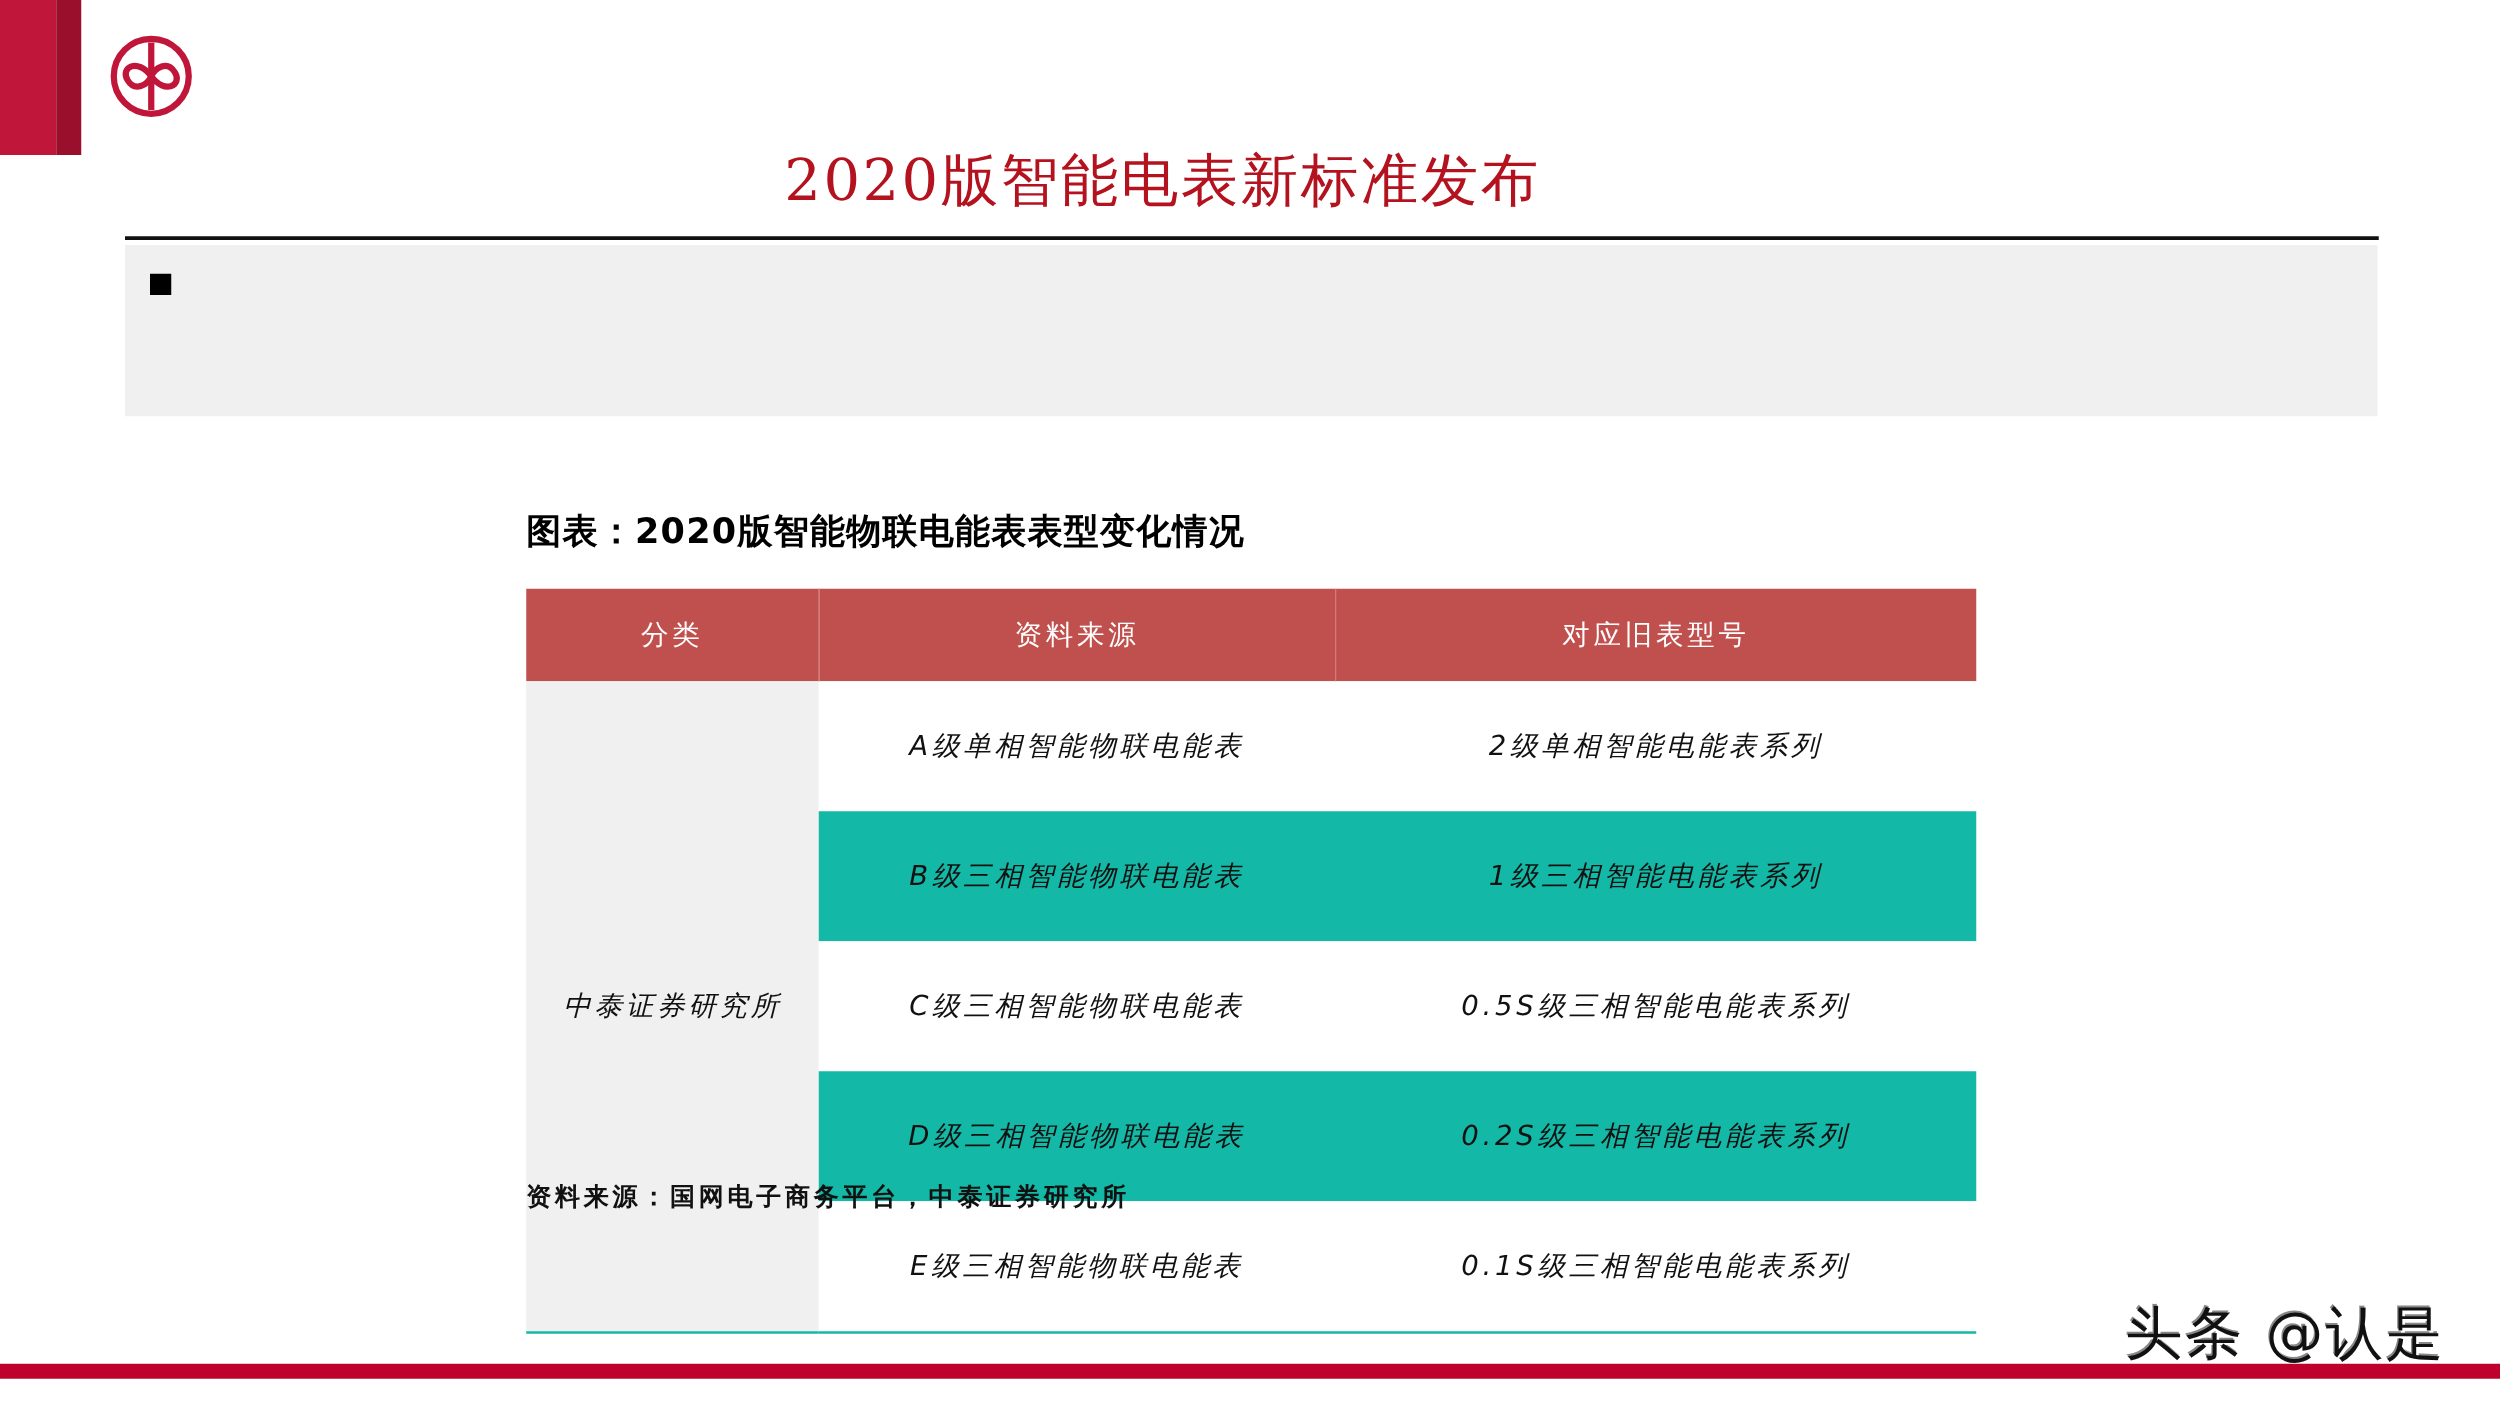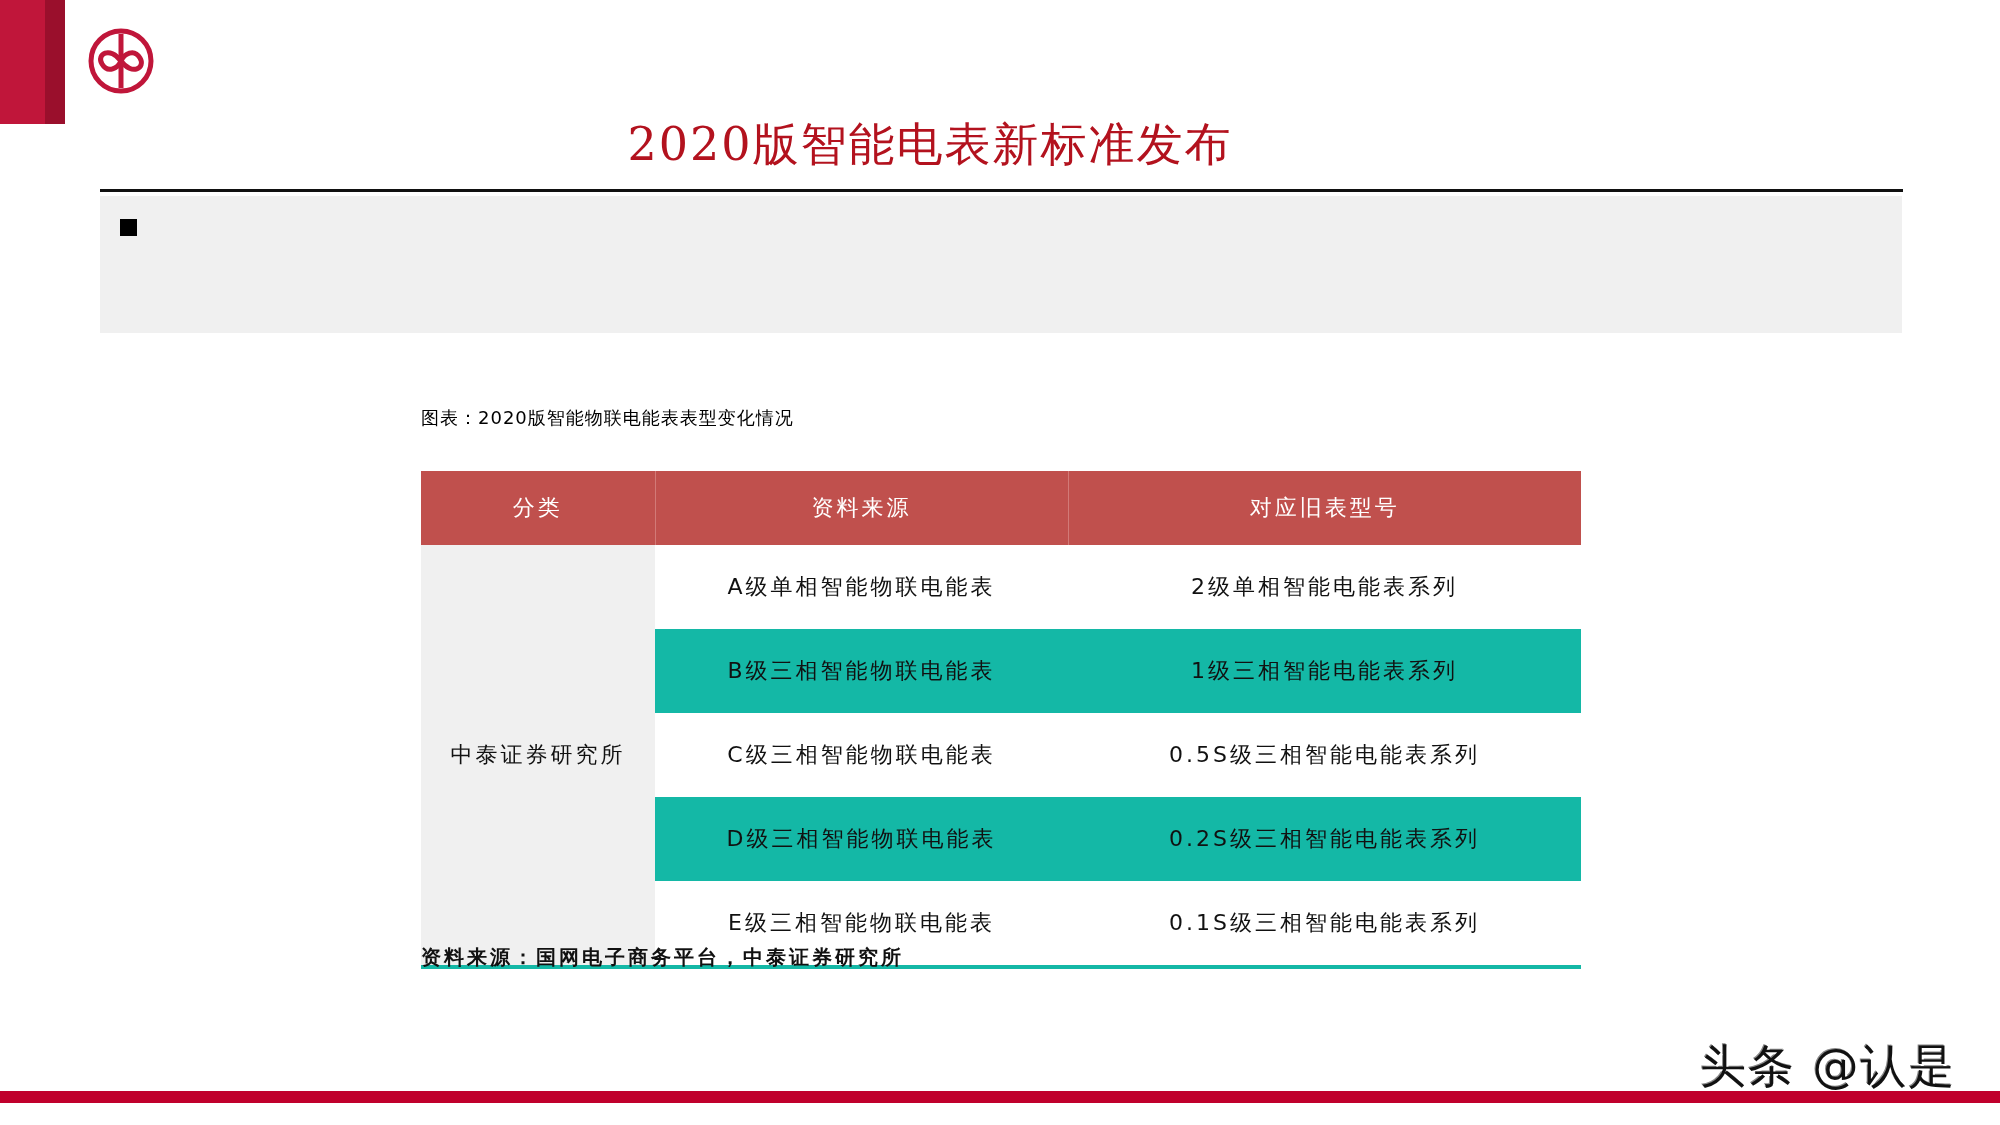--- a/index.html
+++ b/index.html
@@ -30,37 +30,38 @@
     background:#f0f0f0;
   }
   .summary-bullet { position:absolute; left:20px; top:23px; width:17px; height:17px; background:#000; }
   .summary-text {
     position:absolute; left:62px; top:10px; width:1720px;
     font-size:29px; line-height:40px; letter-spacing:1.5px; color:#000;
   }
 
   .chart-caption {
     position:absolute; left:421px; top:406px;
-    font-size:18px; font-weight:normal; letter-spacing:1px; color:#000;
+    font-size:28px; font-weight:bold; letter-spacing:1px; color:#000;
   }
 
   .meter-table {
     position:absolute; left:421px; top:471px; width:1160px;
     border-collapse:collapse; table-layout:fixed;
-    border-bottom:4px solid #14b8a6;
+    border-bottom:2px solid #14b8a6;
   }
   .meter-table th {
     background:#c0504d; color:#fff; font-weight:normal;
     height:72px; font-size:22px; letter-spacing:3px; text-align:center;
     border-right:1px solid #d27a77;
   }
   .meter-table th:last-child { border-right:none; }
   .meter-table td {
     height:72px; text-align:center; font-size:22px; letter-spacing:3px; color:#111;
-    padding:6px;
+    padding:16px;
+    font-style:italic;
   }
   .meter-table td.category { background:#f0f0f0; }
   .meter-table tr.odd td.cell { background:#ffffff; }
   .meter-table tr.even td.cell { background:#14b8a6; }
 
   .source-note {
     position:absolute; left:421px; top:944px;
     font-family:"DejaVu Serif", "Liberation Serif", serif;
     font-size:20px; letter-spacing:3px; color:#111;font-weight:bold;
   }

